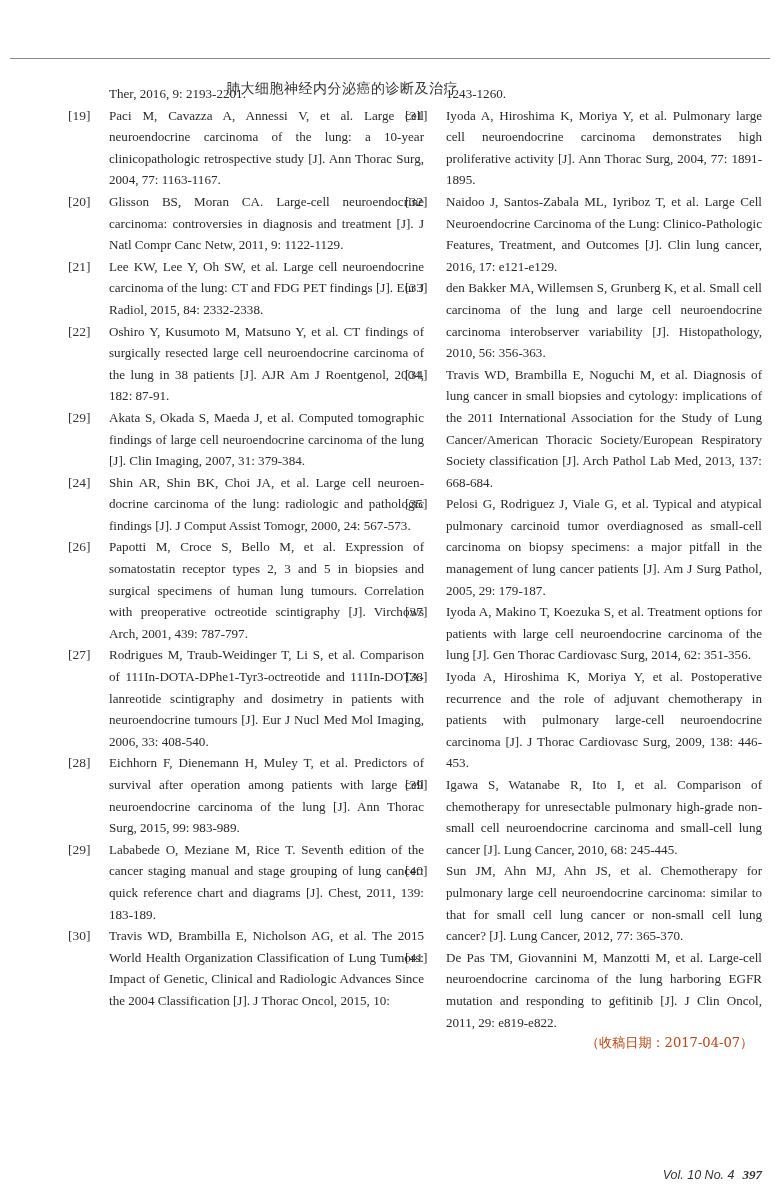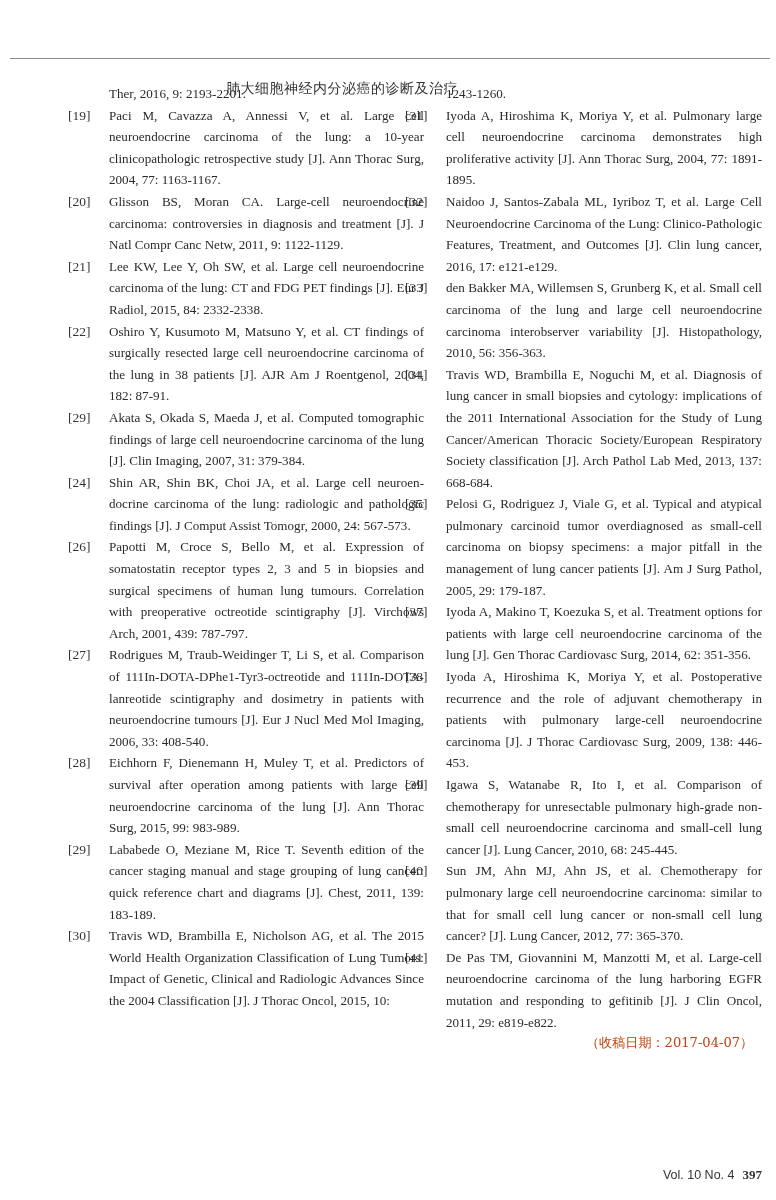--- a/index.html
+++ b/index.html
@@ -34,20 +34,21 @@
   .ref-text { flex: 1; text-align: justify; text-align-last: left; }
   .received {
     position: absolute; left: 586px; top: 1034px;
     font-size: 13.1px; color: #c2410c;
     font-family: "DejaVu Serif", "Liberation Serif", serif;
   }
   .footer {
     position: absolute; right: 14px; top: 1167px;
     font-size: 12.5px; color: #333;
     font-family: "Liberation Sans", "DejaVu Sans", sans-serif;
+    font-style: italic;
   }
   .footer .page-number {
     font-family: "Liberation Serif", serif; font-weight: bold;
     margin-left: 8px; font-size: 13px;
   }
 </style>
 </head>
 <body>
 
 <div class="running-head">肺大细胞神经内分泌癌的诊断及治疗</div>

